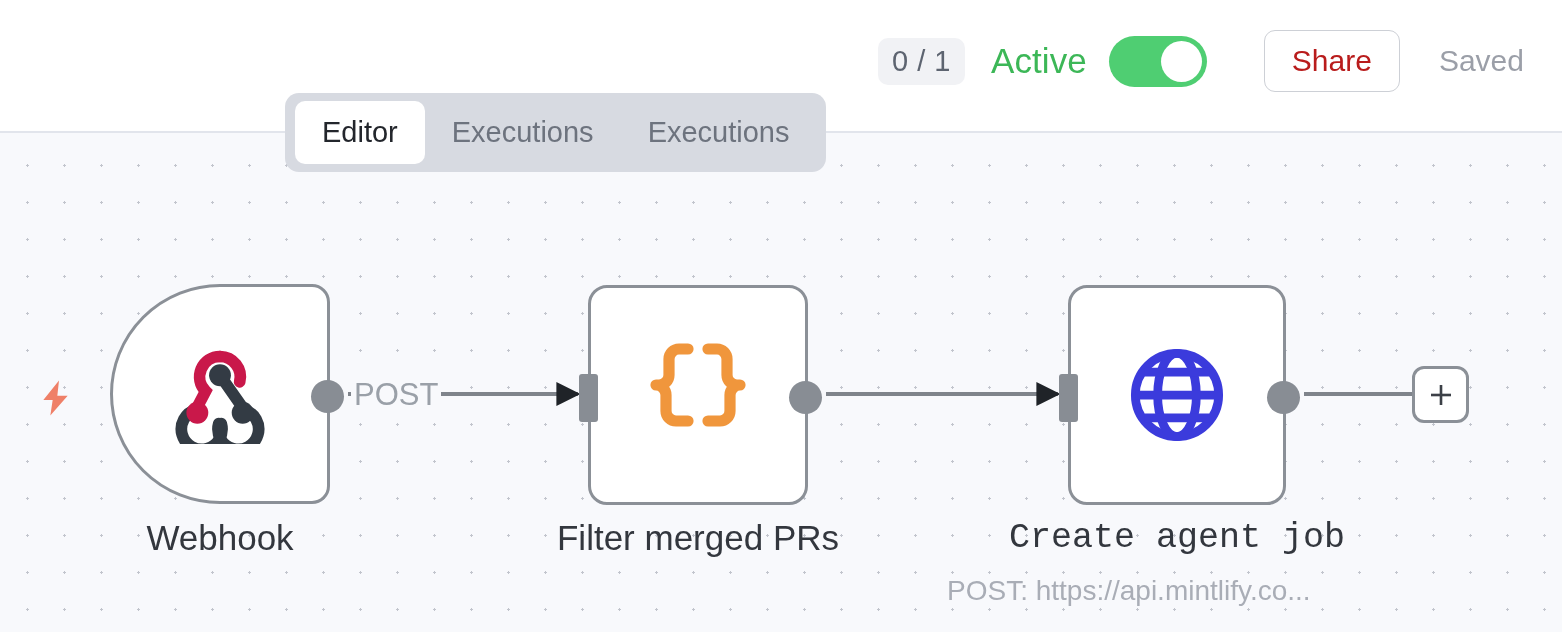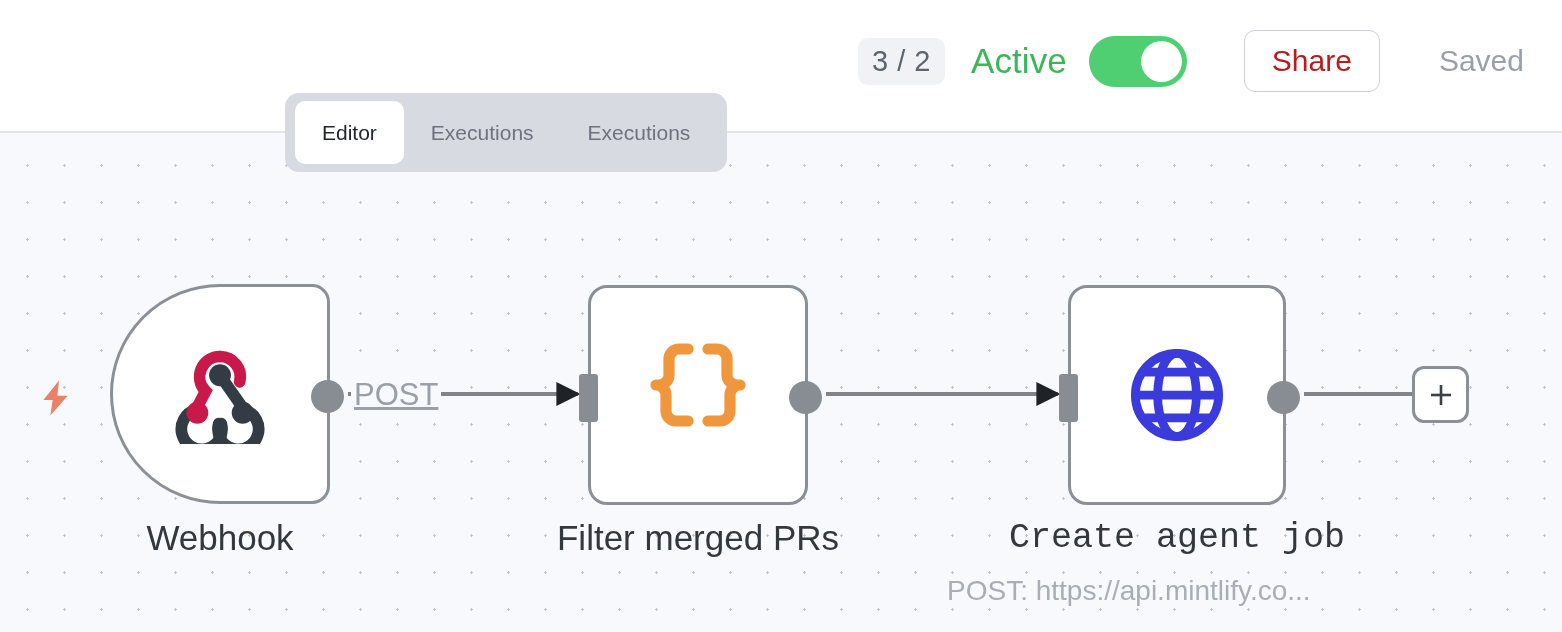--- a/index.html
+++ b/index.html
@@ -93,21 +93,21 @@
     display: flex;
     align-items: center;
     justify-content: center;
     font-size: 30px;
     color: #b91c1c;
     cursor: pointer;
     font-family: "Liberation Sans", sans-serif;
   }
 
   .saved-label {
-    margin-left: 59px;
+    margin-left: 39px;
     font-size: 30px;
     color: #9b9fa8;
   }
 
   
   .tabbar {
     position: absolute;
     top: 93px;
     left: 285px;
     height: 79px;
@@ -117,21 +117,21 @@
     align-items: center;
     padding: 8px 10px;
     z-index: 40;
   }
   .tab {
     height: 63px;
     padding: 4px 27px;
     display: flex;
     align-items: center;
     justify-content: center;
-    font-size: 21px;
+    font-size: 29px;
     color: #6d737e;
     border-radius: 10px;
     cursor: pointer;
     white-space: nowrap;
   }
   .tab.active {
     background: #ffffff;
     color: #23262c;
   }
 
@@ -269,21 +269,21 @@
   }
 </style>
 </head>
 <body>
 
 <div id="app">
 
   <div class="topbar">
     <div class="topbar-right">
 
-      <div class="count-badge">3 / 2</div>
+      <div class="count-badge">0 / 1</div>
 
       <div class="active-label">Active</div>
 
       <div class="toggle">
         <div class="knob"></div>
       </div>
 
       <div class="share-btn">Share</div>
 
       <div class="saved-label">Saved</div>
@@ -332,21 +332,21 @@
           <circle cx="32" cy="20" r="7" fill="#333b44"></circle>
           <circle cx="17.5" cy="44" r="7" fill="#c9184a"></circle>
           <circle cx="46.5" cy="44" r="7" fill="#333b44"></circle>
         </svg>
       </div>
 
       <div class="port-dot" style="right:-17px; top:93px;"></div>
     </div>
     <div class="node-label" style="left:110px; top:385px; width:220px;">Webhook</div>
 
-    <div class="edge-label" style="left:351px; top:244px;text-decoration:underline;">POST</div>
+    <div class="edge-label" style="left:351px; top:244px;">POST</div>
 
     <div class="node node-filter">
       <div class="node-icon-wrap">
         <svg width="104" height="112" viewBox="0 0 52 56" xmlns="http://www.w3.org/2000/svg">
           <path d="M21 5 h-4.5 a5 5 0 0 0 -5 5 v8 a5 5 0 0 1 -5 5 h-1.5
                    a5 5 0 0 1 5 5 v8 a5 5 0 0 0 5 5 H21" fill="none" stroke="#f0963c" stroke-width="5.6" stroke-linecap="round" stroke-linejoin="round"></path>
           <path d="M31 5 h4.5 a5 5 0 0 1 5 5 v8 a5 5 0 0 0 5 5 h1.5
                    a5 5 0 0 0 -5 5 v8 a5 5 0 0 1 -5 5 H31" fill="none" stroke="#f0963c" stroke-width="5.6" stroke-linecap="round" stroke-linejoin="round"></path>
         </svg>
       </div>

